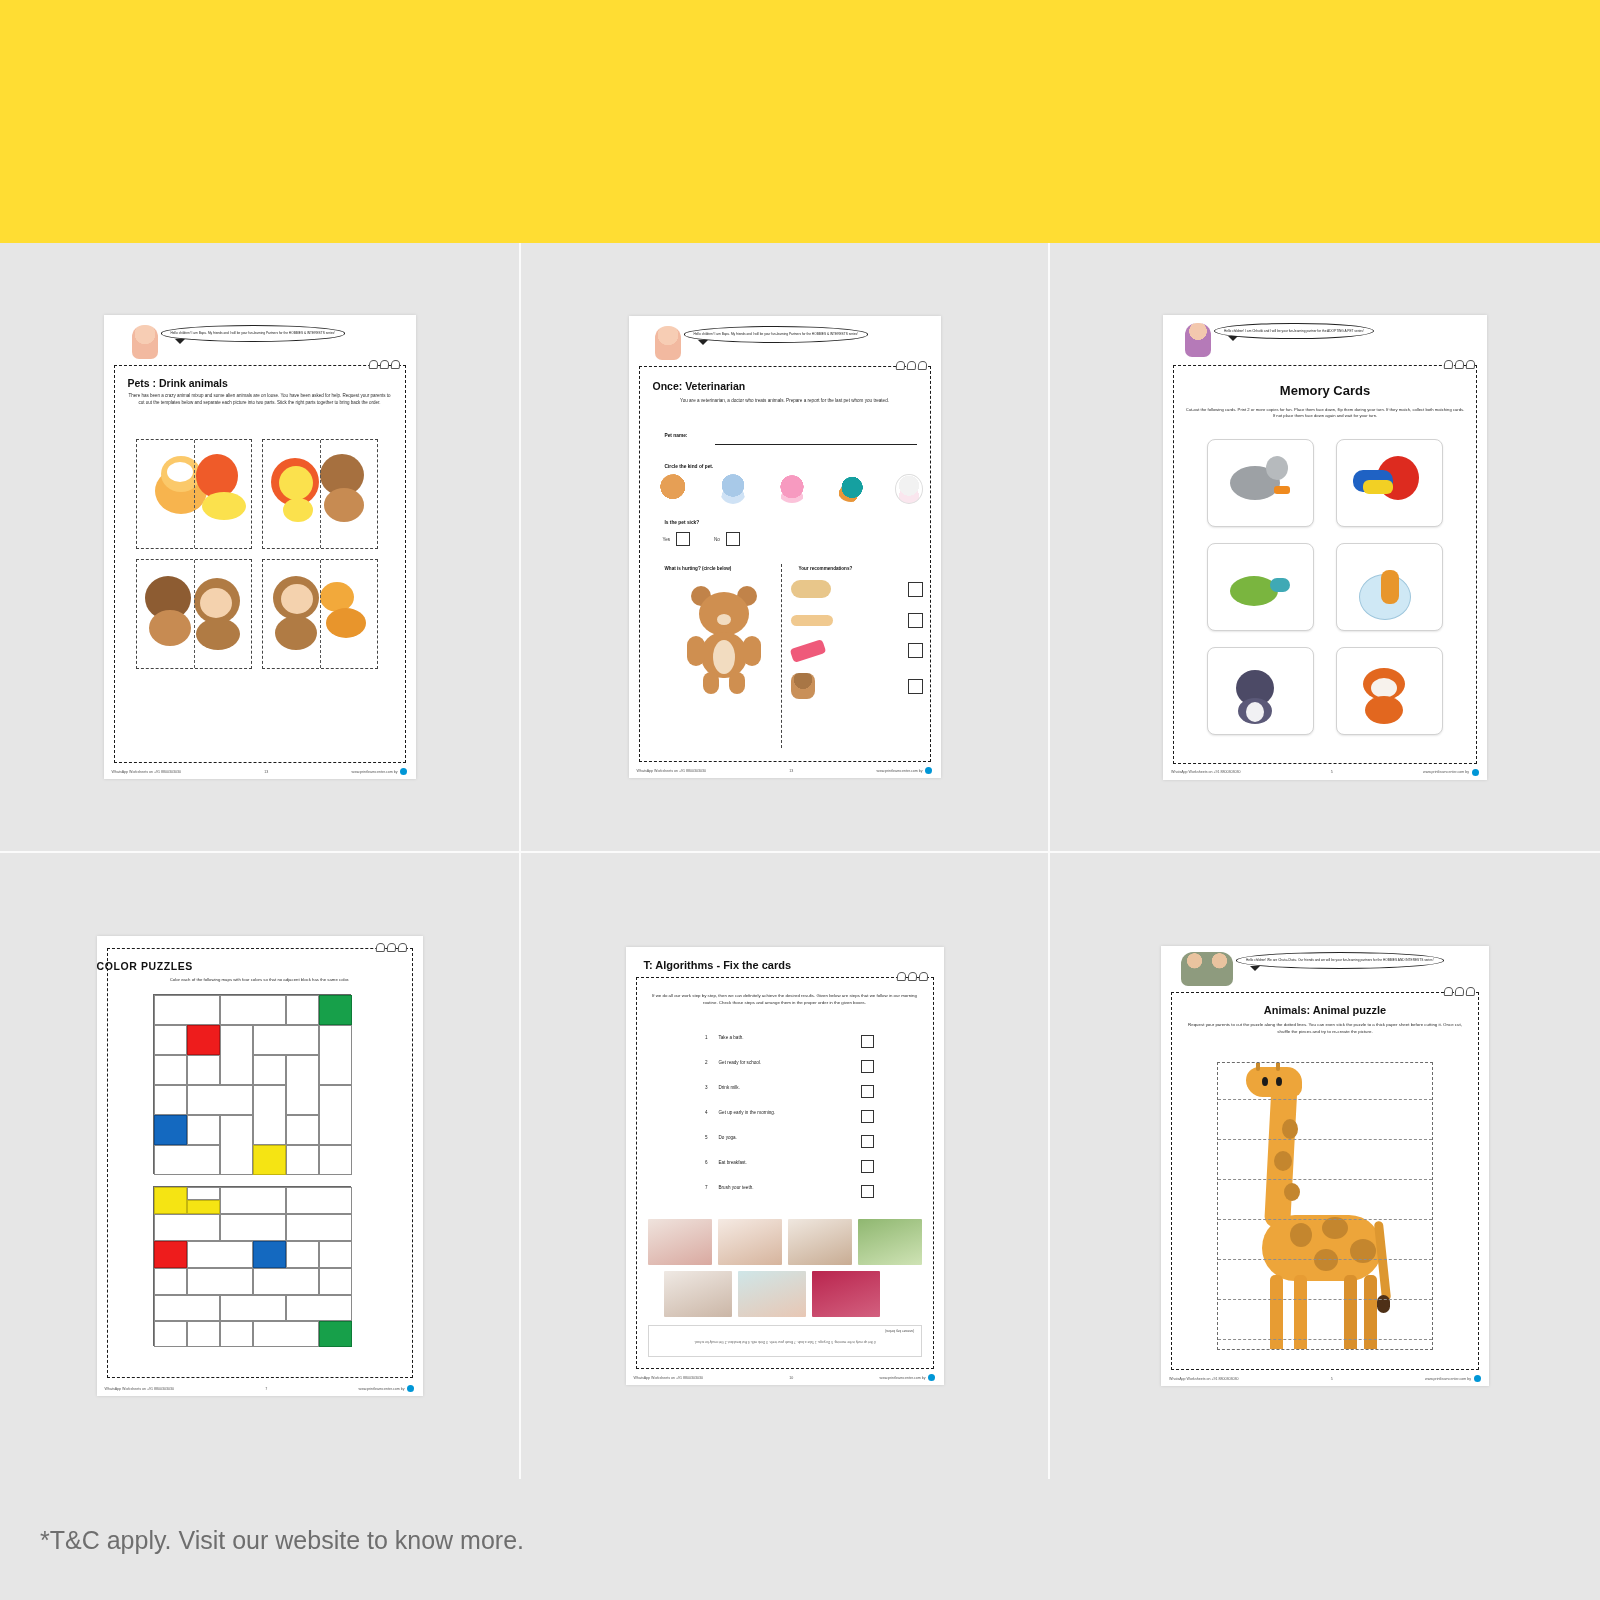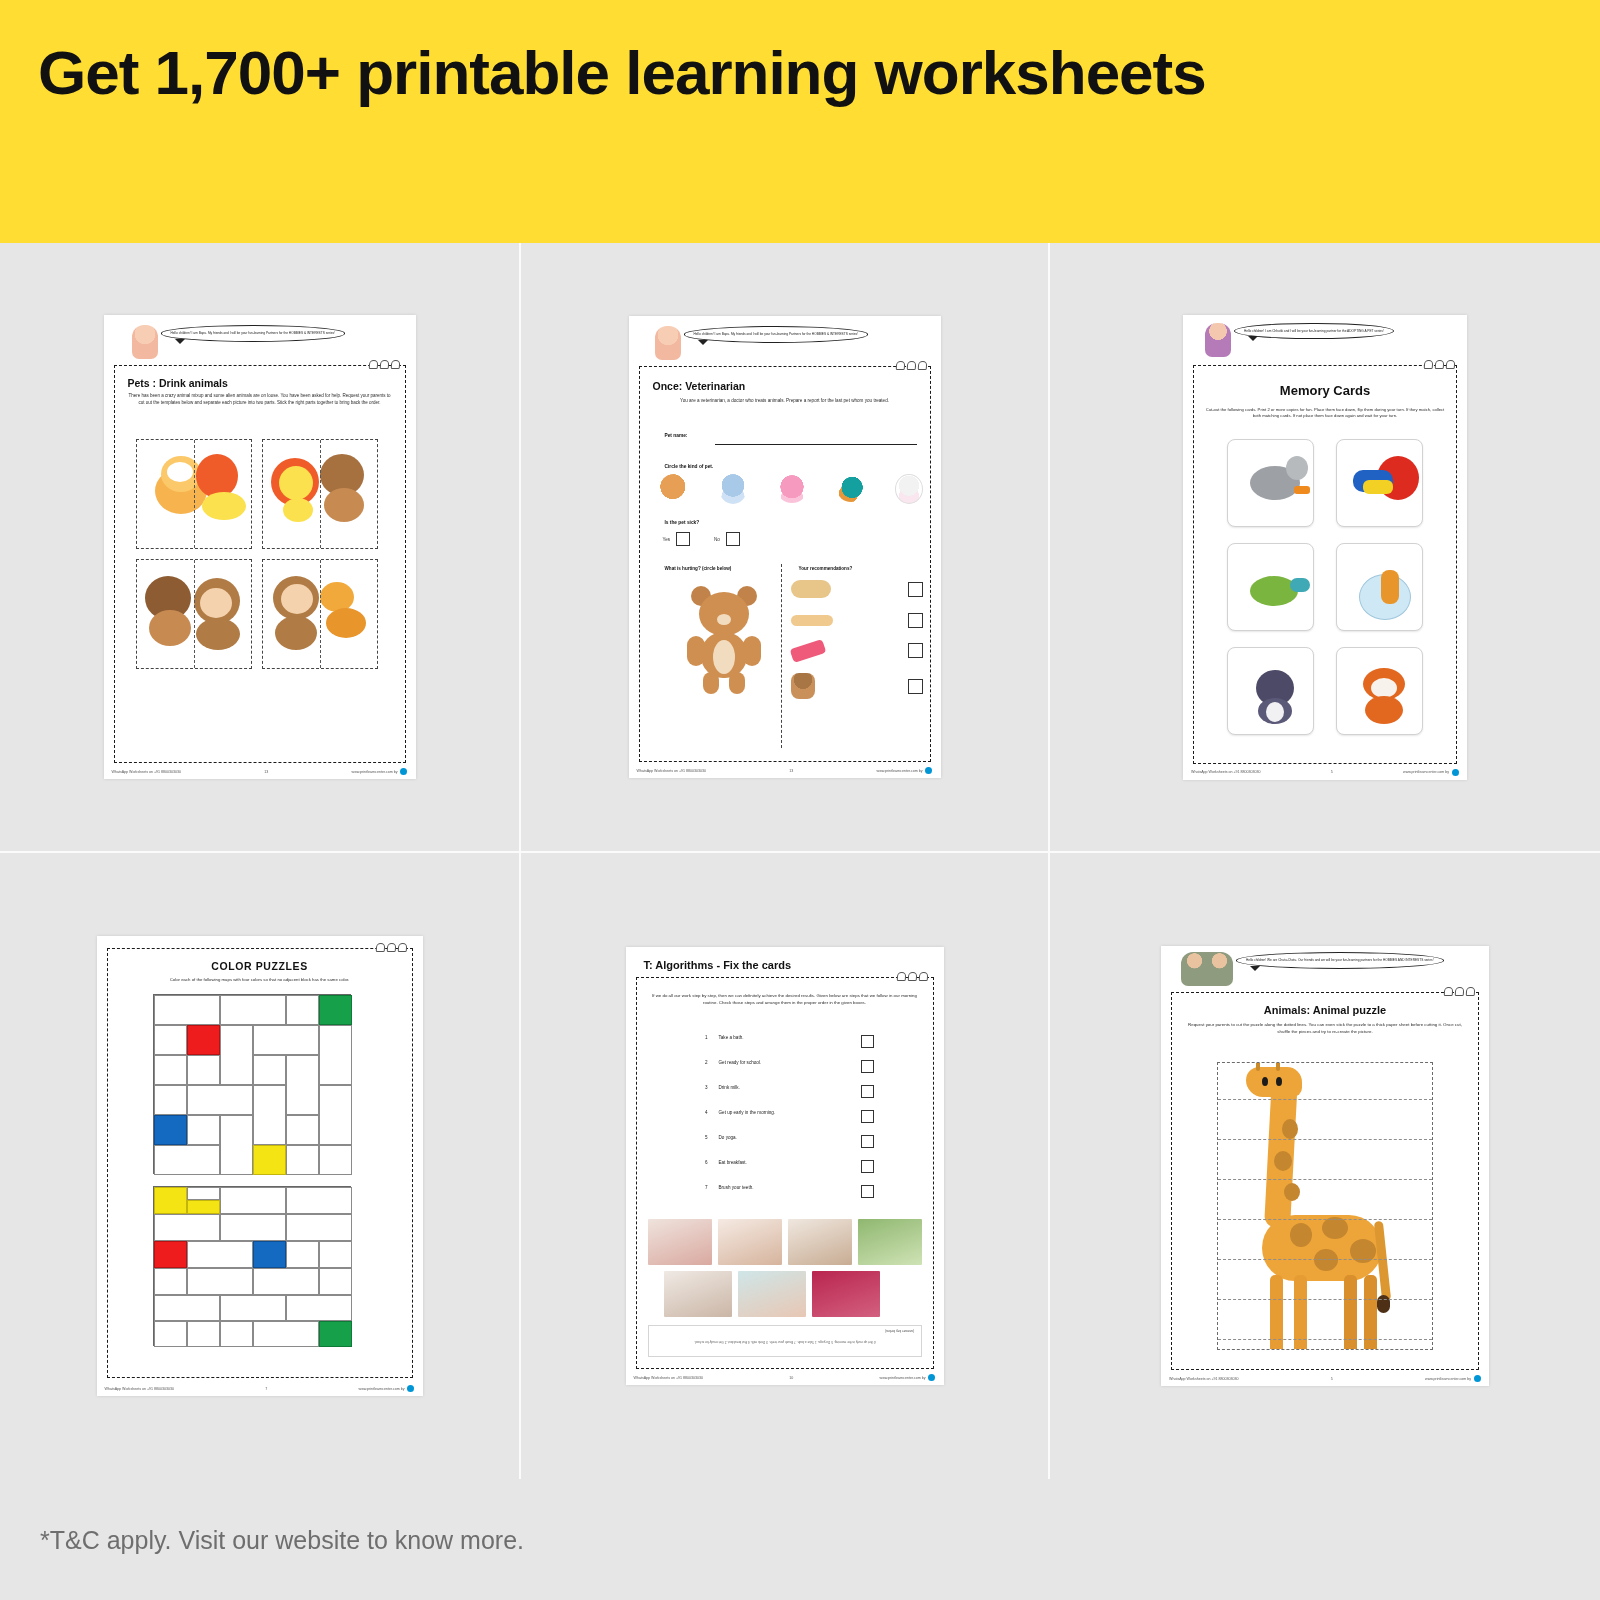--- a/index.html
+++ b/index.html
@@ -32,21 +32,21 @@
   .divider-v { background: #fbfbfb; }
   .divider-h { background: #fbfbfb; grid-column: 1 / -1; height: 2px; }
   .cell { position: relative; display: flex; align-items: center; justify-content: center; }
   .sheet {
     background: #ffffff;
     position: relative;
     box-shadow: 0 0 3px rgba(0,0,0,0.13);
   }
   .s-a { width: 312px; height: 464px; }
   .s-b { width: 312px; height: 462px; }
-  .s-c { width: 284px; height: 465px; }
+  .s-c { width: 324px; height: 465px; }
   .s-d { width: 326px; height: 460px; }
   .s-e { width: 318px; height: 438px; }
   .s-f { width: 328px; height: 440px; }
 
   .mascot-row { position: absolute; display: flex; align-items: flex-start; gap: 3px; }
   .mascot {
     width: 26px; height: 34px;
     background: radial-gradient(circle at 50% 26%, #f7cdb4 0 36%, transparent 37%),
                 linear-gradient(#f2b9a0 0 100%);
     border-radius: 12px 12px 7px 7px;
@@ -141,21 +141,20 @@
     display: flex; align-items: center;
     padding-left: 40px;
     background: #e6e6e6;
   }
   .legal-text { font-size: 25px; color: #6e6e6e; }
 </style>
 </head>
 <body>
 
 <div class="promo-banner">
-  <div class="promo-line">Get 1,700+ printable learning worksheets</div>
 </div>
 
 <div class="sheets-area">
 
   <div class="cell">
     <div class="sheet s-a">
       <div class="mascot-row" style="left:28px;top:10px;">
         <div class="mascot"></div>
         <div class="bubble">
           <div class="bubble-text">Hello children! I am Bapu. My friends and I will be your fun-learning Partners for the HOBBIES &amp; INTERESTS series!</div>
@@ -379,21 +378,21 @@
   <div class="divider-h"></div>
 
   <div class="cell">
     <div class="sheet s-d">
       <div class="dashed-frame" style="left:10px;top:12px;right:10px;bottom:18px;"></div>
       <div class="crown-row" style="right:16px;top:7px;">
         <div class="crown"></div>
           <div class="crown"></div>
           <div class="crown"></div>
       </div>
-      <div class="w-title" style="position:absolute;left:0;right:0;top:24px;text-align:center;font-size:10.5px;letter-spacing:.6px;">COLOR PUZZLES</div>
+      <div class="w-title" style="position:absolute;left:0;right:0;top:24px;text-align:left;font-size:10.5px;letter-spacing:.6px;">COLOR PUZZLES</div>
       <div class="w-desc" style="position:absolute;left:22px;right:22px;top:41px;font-size:4.3px;">Color each of the following maps with four colors so that no adjacent block has the same color.</div>
 
       <div class="cp-grid" style="left:56px;top:58px;width:198px;height:180px;">
         <div class="cp-cell" style="left:0;top:0;width:66px;height:30px;"></div>
         <div class="cp-cell" style="left:66px;top:0;width:66px;height:30px;"></div>
         <div class="cp-cell" style="left:132px;top:0;width:33px;height:30px;"></div>
         <div class="cp-cell green" style="left:165px;top:0;width:33px;height:30px;"></div>
         <div class="cp-cell" style="left:0;top:30px;width:33px;height:30px;"></div>
         <div class="cp-cell red" style="left:33px;top:30px;width:33px;height:30px;"></div>
         <div class="cp-cell" style="left:66px;top:30px;width:33px;height:60px;"></div>

